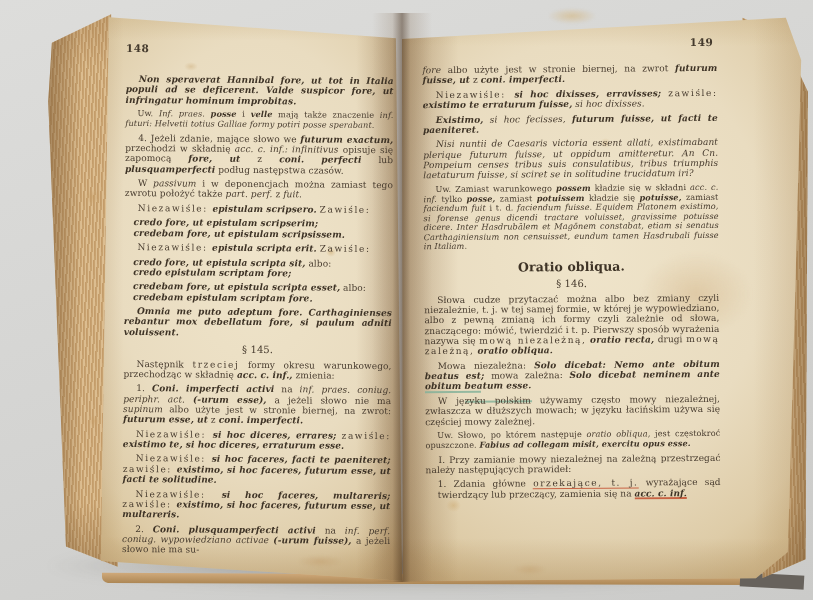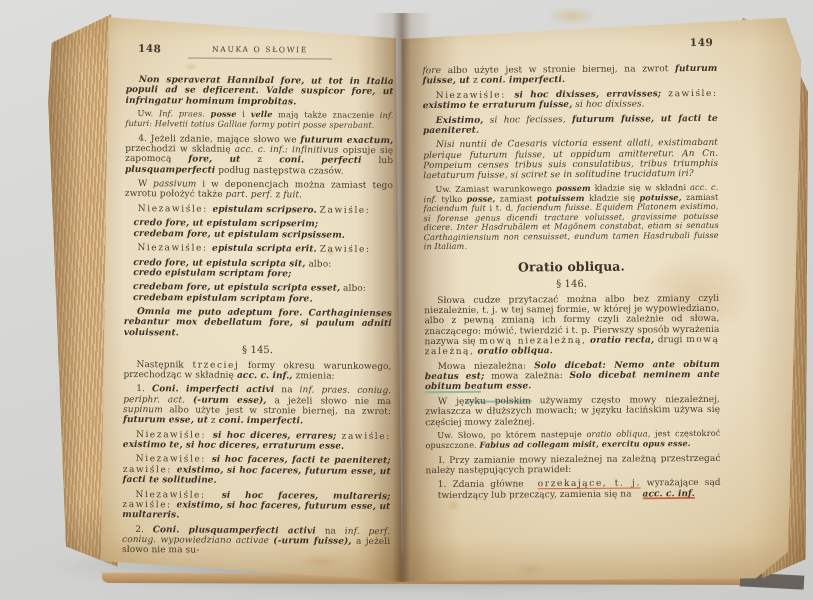--- a/index.html
+++ b/index.html
@@ -41,39 +41,39 @@
   .gutter{position:absolute;left:372px;top:13px;width:60px;height:569px;
     background:linear-gradient(90deg,rgba(100,70,40,0) 0%,rgba(100,70,40,.16) 34%,rgba(66,44,24,.5) 50%,rgba(100,70,40,.18) 64%,rgba(100,70,40,0) 100%);}
   .stain{position:absolute;border-radius:50%;pointer-events:none;}
   .text-col{position:absolute;color:#473b2e;font-size:9px;line-height:10.3px;letter-spacing:.08px;}
   .col-left{left:124px;top:44px;width:268px;transform:rotate(.45deg);}
   .col-right{left:424px;top:38px;width:295px;transform:rotate(-.45deg);}
   .pg-header{position:relative;height:15px;}
   .pg-header.lft{margin-bottom:16px;}
   .pg-header.rgt{margin-bottom:11px;}
   .pg-num{position:absolute;top:0;font-size:10.5px;font-weight:bold;letter-spacing:.5px;color:#443a2d;}
-  .pg-header.lft .pg-num{left:12px;}
+  .pg-header.lft .pg-num{left:0;}
   .pg-header.rgt .pg-num{right:4px;}
   .pg-title{position:absolute;left:50%;transform:translateX(-50%);top:1px;font-size:7.6px;
     letter-spacing:1.6px;white-space:nowrap;color:#4c4134;
     border-bottom:1px solid rgba(92,74,52,.55);padding:0 24px 2.5px;}
   .blk{text-align:justify;}
   .blk.p{margin-top:4.2px;text-indent:13px;}
   .blk.cont{margin-top:0;}
   .blk.hang{margin-top:4.2px;padding-left:12px;}
   .blk.line{margin:0;padding-left:9px;text-align:left;}
   .blk.linegap{margin-top:4.2px;padding-left:9px;text-align:left;}
   .blk.small{margin-top:4.4px;font-size:8.2px;line-height:9.6px;text-indent:12px;}
   .blk.h1{margin:11px 0 3px;text-align:center;font-size:12.5px;font-weight:bold;text-indent:0;color:#3e3326;}
   .blk.h2{margin:7px 0 2px;text-align:center;font-size:10px;text-indent:0;}
   .seg.it{font-style:italic;}
   .seg.bi{font-style:italic;font-weight:bold;color:#3e3326;}
   .seg.sp{letter-spacing:1.6px;}
   .seg.ured{background-image:linear-gradient(rgba(193,70,38,.8),rgba(193,70,38,.8));
-    background-size:100% 1.8px;background-position:0 100%;background-repeat:no-repeat;padding-bottom:1px;margin-left:8px;}
+    background-size:100% 1.8px;background-position:0 100%;background-repeat:no-repeat;padding-bottom:1px;}
   .seg.uteal{background-image:linear-gradient(rgba(128,176,152,.8),rgba(128,176,152,.8));
     background-size:100% 2px;background-position:0 100%;background-repeat:no-repeat;padding-bottom:12px;}
 </style>
 </head>
 <body>
 
 <div class="stage">
   <div class="book-shadow"></div>
   <div class="bottom-edge"></div>
   <div class="cover-corner"></div>
@@ -90,21 +90,20 @@
   <div class="stain" style="left:326px;top:247px;width:10px;height:10px;background:radial-gradient(ellipse,rgba(205,170,112,.55),rgba(205,170,112,0) 70%);"></div>
   <div class="stain" style="left:446px;top:499px;width:15px;height:13px;background:radial-gradient(ellipse,rgba(205,170,112,.5),rgba(205,170,112,0) 70%);"></div>
   <div class="stain" style="left:298px;top:555px;width:44px;height:13px;background:radial-gradient(ellipse,rgba(190,150,98,.4),rgba(190,150,98,0) 72%);filter:blur(1px);"></div>
   <div class="stain" style="left:514px;top:564px;width:32px;height:11px;background:radial-gradient(ellipse,rgba(190,150,98,.35),rgba(190,150,98,0) 72%);filter:blur(1px);"></div>
   <div class="stain" style="left:600px;top:138px;width:11px;height:10px;background:radial-gradient(ellipse,rgba(205,170,112,.4),rgba(205,170,112,0) 70%);"></div>
   <div class="stain" style="left:184px;top:62px;width:14px;height:9px;background:radial-gradient(ellipse,rgba(200,165,110,.4),rgba(200,165,110,0) 70%);"></div>
 
   <div class="text-col col-left">
     <div class="pg-header lft">
       <span class="pg-num">148</span>
-      <span class="pg-title">NAUKA O SŁOWIE</span>
     </div>
     <div>
         <div class="blk p"><span class="seg bi">Non speraverat Hannibal fore, ut tot in Italia populi ad se deficerent. Valde suspicor fore, ut infringatur hominum improbitas.</span></div>
         <div class="blk small"><span class="seg">Uw. </span><span class="seg it">Inf. praes. </span><span class="seg bi">posse</span><span class="seg"> i </span><span class="seg bi">velle</span><span class="seg"> mają także znaczenie </span><span class="seg it">inf. futuri: Helvetii totius Galliae formy potiri posse sperabant.</span></div>
         <div class="blk p"><span class="seg">4. Jeżeli zdanie, mające słowo we </span><span class="seg bi">futurum exactum,</span><span class="seg"> przechodzi w składnię </span><span class="seg it">acc. c. inf.: infinitivus</span><span class="seg"> opisuje się zapomocą </span><span class="seg bi">fore, ut</span><span class="seg"> z </span><span class="seg bi">coni. perfecti</span><span class="seg"> lub </span><span class="seg bi">plusquamperfecti</span><span class="seg"> podług następstwa czasów.</span></div>
         <div class="blk p"><span class="seg">W </span><span class="seg it">passivum</span><span class="seg"> i w deponencjach można zamiast tego zwrotu położyć także </span><span class="seg it">part. perf.</span><span class="seg"> z </span><span class="seg it">fuit.</span></div>
         <div class="blk p"><span class="seg sp">Niezawiśle: </span><span class="seg bi">epistulam scripsero.</span><span class="seg"> </span><span class="seg sp">Zawiśle:</span></div>
         <div class="blk linegap"><span class="seg bi">credo fore, ut epistulam scripserim;</span></div>
         <div class="blk line"><span class="seg bi">credebam fore, ut epistulam scripsissem.</span></div>
         <div class="blk p"><span class="seg sp">Niezawiśle: </span><span class="seg bi">epistula scripta erit.</span><span class="seg"> </span><span class="seg sp">Zawiśle:</span></div>

